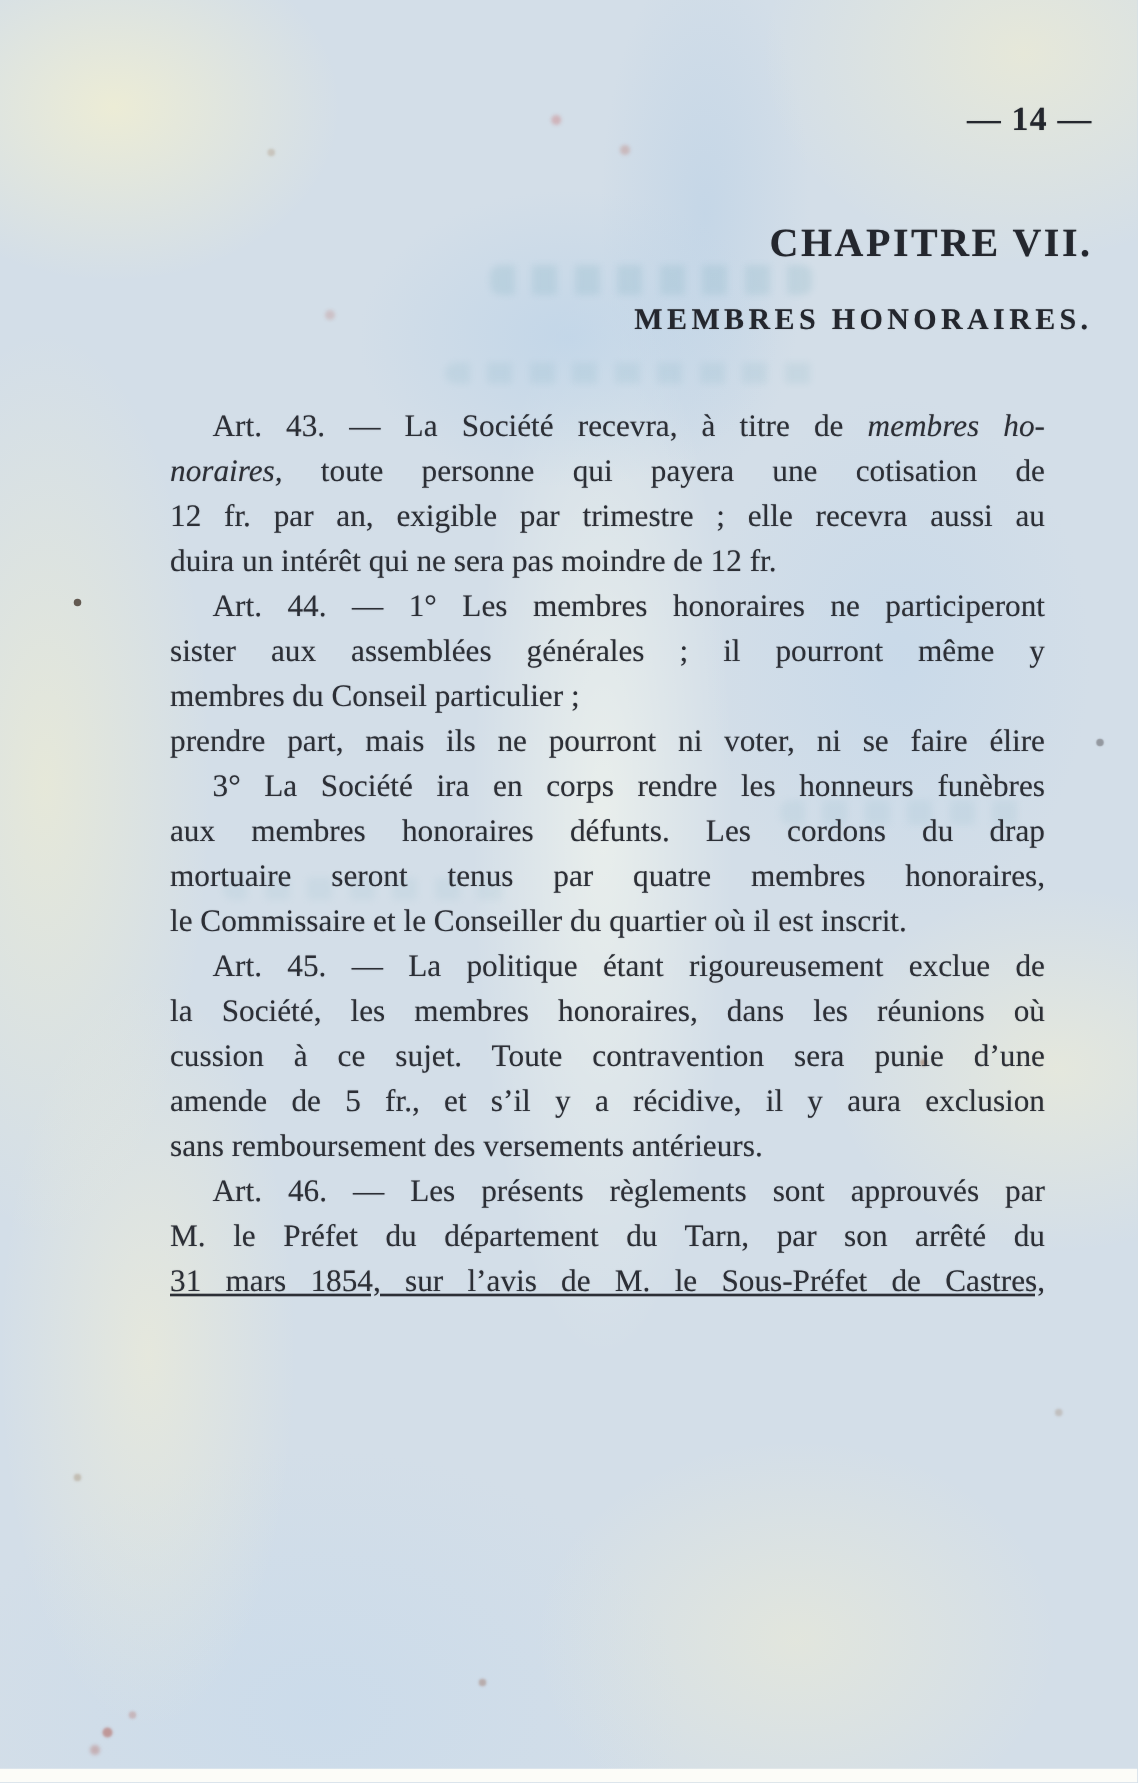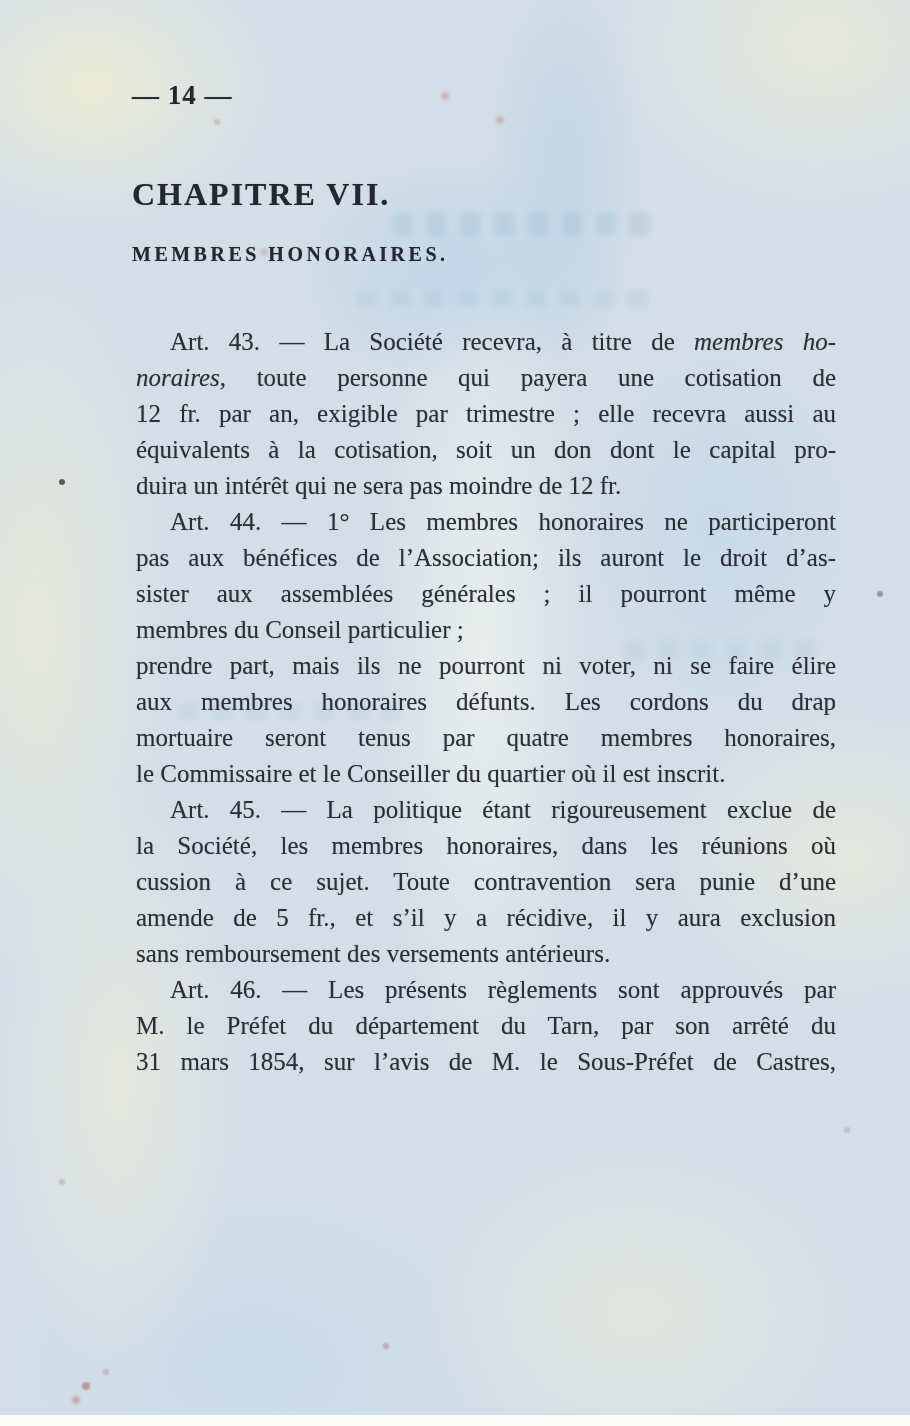--- a/index.html
+++ b/index.html
@@ -14,33 +14,33 @@
       radial-gradient(ellipse 170px 430px at 13% 76%, rgba(247,241,210,.50), rgba(247,241,210,0) 70%),
       radial-gradient(ellipse 240px 170px at 50% 19%, rgba(188,211,232,.70), rgba(188,211,232,0) 70%),
       radial-gradient(ellipse 150px 620px at 53% 46%, rgba(255,255,240,.50), rgba(255,255,240,0) 70%),
       radial-gradient(ellipse 220px 300px at 79% 37%, rgba(193,214,234,.55), rgba(193,214,234,0) 70%),
       radial-gradient(ellipse 260px 210px at 93% 60%, rgba(246,241,210,.50), rgba(246,241,210,0) 70%),
       radial-gradient(ellipse 300px 230px at 70% 92%, rgba(244,239,208,.45), rgba(244,239,208,0) 70%),
       radial-gradient(ellipse 420px 300px at 28% 96%, rgba(197,217,236,.55), rgba(197,217,236,0) 70%),
       radial-gradient(ellipse 120px 300px at 62% 12%, rgba(185,208,230,.55), rgba(185,208,230,0) 70%);
   }
   .bottom-strip{position:absolute;left:0;bottom:0;width:910px;height:11px;background:#fcfcf8;}
-  .headings{position:absolute;left:132px;width:724px;text-align:left;color:#24272e;
+  .headings{position:absolute;left:150px;width:724px;text-align:right;color:#24272e;
             text-shadow:0 0 1px rgba(40,43,50,.35);}
   .folio{top:80px;font-size:27px;font-weight:bold;letter-spacing:1px;}
   .chapter{top:176px;font-size:32px;font-weight:bold;letter-spacing:2px;}
-  .section{top:243px;font-size:20px;font-weight:bold;letter-spacing:3.5px;}
+  .section{top:243px;font-size:24px;font-weight:bold;letter-spacing:3.5px;}
   .body-text{
     position:absolute;left:136px;top:324px;width:700px;
     font-size:25px;line-height:36px;color:#2c2f36;
     text-shadow:0 0 1px rgba(43,46,53,.38);
   }
   .line{text-align:justify;text-align-last:justify;}
   .line.last{text-align-last:left;}
-  .line.jlast{text-align-last:justify;}
+  .line.jlast{text-align-last:justify;text-decoration:underline;}
   .line.first{text-indent:34px;}
   .it{font-style:italic;}
   
   .ghost{position:absolute;border-radius:8px;filter:blur(3px);opacity:.45;pointer-events:none;
          background:repeating-linear-gradient(90deg, rgba(122,172,188,.45) 0 20px, rgba(122,172,188,0) 20px 34px);}
   .g1{left:392px;top:212px;width:258px;height:24px;}
   .g2{left:356px;top:290px;width:300px;height:17px;opacity:.32;}
   .g3{left:624px;top:640px;width:196px;height:20px;opacity:.25;}
   .g4{left:178px;top:702px;width:238px;height:18px;opacity:.22;}
   
@@ -72,31 +72,30 @@
 
 <div class="headings folio">— 14 —</div>
 <div class="headings chapter">CHAPITRE VII.</div>
 <div class="headings section">MEMBRES HONORAIRES.</div>
 
 <div class="body-text">
     <div>
       <div class="line first"><span>Art. 43. — La Société recevra, à titre de </span><span class="it">membres ho-</span></div>
       <div class="line"><span class="it">noraires,</span><span> toute personne qui payera une cotisation de</span></div>
       <div class="line"><span>12 fr. par an, exigible par trimestre ; elle recevra aussi au</span></div>
-      <div class="line"><span>équivalents à la cotisation, soit un don dont le capital pro-</span></div>
       <div class="line last"><span>duira un intérêt qui ne sera pas moindre de 12 fr.</span></div>
     </div>
     <div>
       <div class="line first"><span>Art. 44. — 1° Les membres honoraires ne participeront</span></div>
-      <div class="line"><span>pas aux bénéfices de l’Association; ils auront le droit d’as-</span></div>
       <div class="line"><span>sister aux assemblées générales ; il pourront même y</span></div>
       <div class="line last"><span>membres du Conseil particulier ;</span></div>
       <div class="line"><span>prendre part, mais ils ne pourront ni voter, ni se faire élire</span></div>
     </div>
     <div>
+      <div class="line first"><span>3° La Société ira en corps rendre les honneurs funèbres</span></div>
       <div class="line"><span>aux membres honoraires défunts. Les cordons du drap</span></div>
       <div class="line"><span>mortuaire seront tenus par quatre membres honoraires,</span></div>
       <div class="line last"><span>le Commissaire et le Conseiller du quartier où il est inscrit.</span></div>
     </div>
     <div>
       <div class="line first"><span>Art. 45. — La politique étant rigoureusement exclue de</span></div>
       <div class="line"><span>la Société, les membres honoraires, dans les réunions où</span></div>
       <div class="line"><span>cussion à ce sujet. Toute contravention sera punie d’une</span></div>
       <div class="line"><span>amende de 5 fr., et s’il y a récidive, il y aura exclusion</span></div>
       <div class="line last"><span>sans remboursement des versements antérieurs.</span></div>

